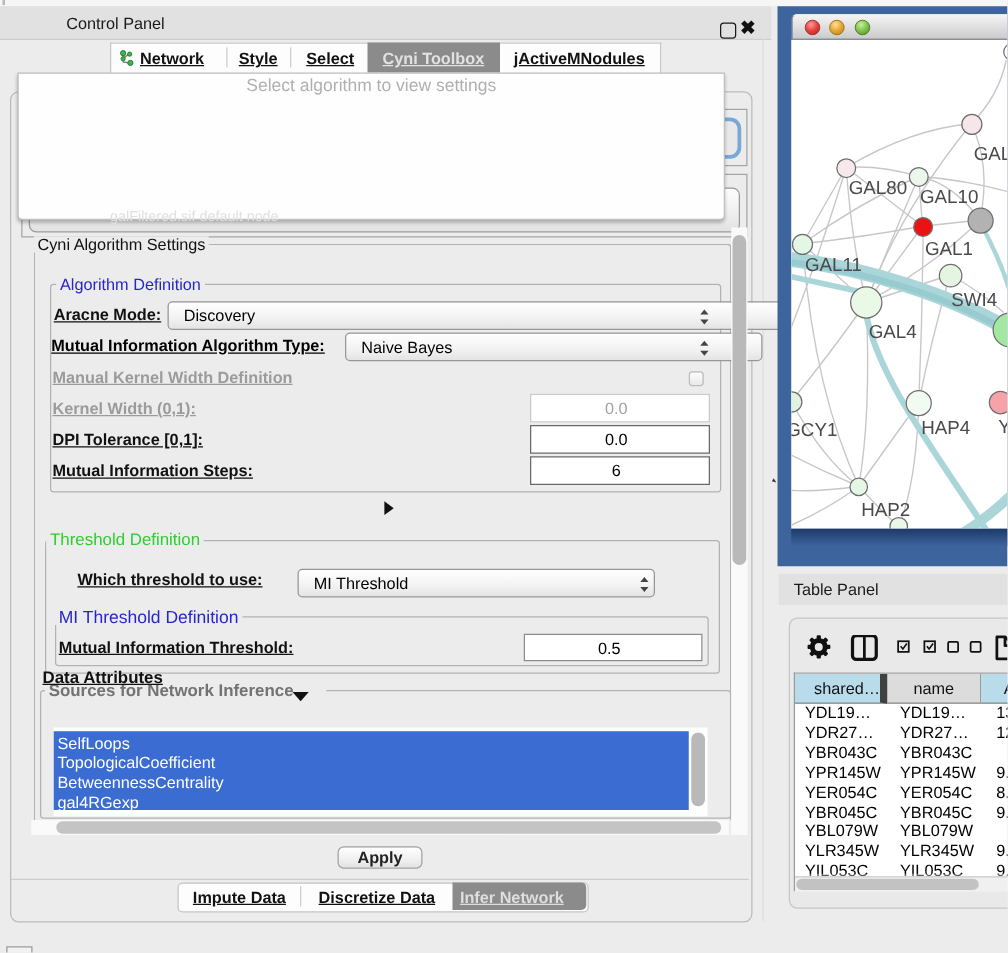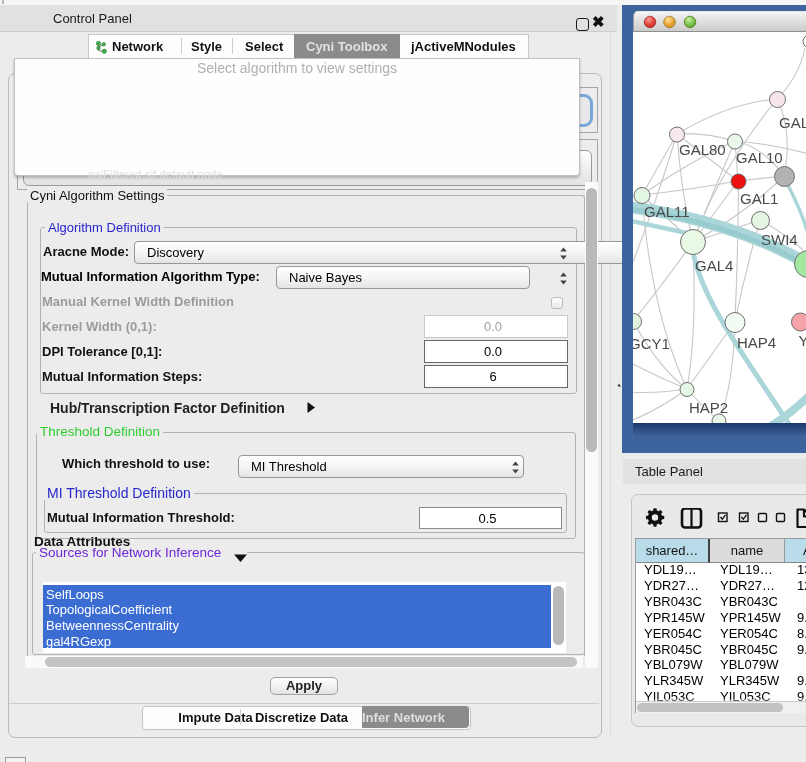--- a/index.html
+++ b/index.html
@@ -1,20 +1,20 @@
 <!DOCTYPE html>
 <html><head>
 <meta charset="utf-8">
 <style>
   html,body{margin:0;padding:0;}
   body{width:806px;height:762px;overflow:hidden;background:#ececec;
        font-family:"Liberation Sans",sans-serif;}
   #root{position:relative;width:806px;height:762px;overflow:hidden;}
   .abs{position:absolute;}
-  .b{font-weight:bold;}
+  .b{font-weight:bold;text-decoration:underline;}
   .grp{position:absolute;border:1px solid #b2b2b2;border-radius:3px;}
   .gl{position:absolute;background:#ececec;padding:0 3px;font-size:13px;line-height:13px;white-space:nowrap;}
   .fld{position:absolute;background:#fff;font-size:13px;text-align:center;box-sizing:border-box;}
   .combo{position:absolute;border:1px solid #979797;border-radius:4px;
          background:linear-gradient(#ffffff,#f2f2f2 60%,#e4e4e4);box-sizing:border-box;
          font-size:13px;color:#000;}
   .combo .tx{position:absolute;left:12px;top:2.5px;}
   .spin{position:absolute;width:9px;color:#444;}
   .spin svg{display:block;}
 </style>
@@ -73,21 +73,21 @@
     <span class="tx">Discovery</span>
     <span class="spin" style="left:424px;top:4px;">
         <svg width="9" height="15" viewBox="0 0 9 15">
           <path d="M1.2 5.5 L4.5 1.5 L7.8 5.5 Z" fill="#444"></path>
           <path d="M1.2 9.5 L4.5 13.5 L7.8 9.5 Z" fill="#444"></path>
         </svg>
       </span>
   </div>
 
   <div class="abs b" style="left:41px;top:269px;font-size:13px;color:#000000;">Mutual Information Algorithm Type:</div>
-  <div class="combo" style="left:276px;top:266px;width:254px;height:23px;">
+  <div class="combo" style="left:276px;top:266px;width:334px;height:23px;">
     <span class="tx">Naive Bayes</span>
     <span class="spin" style="left:282px;top:4px;">
         <svg width="9" height="15" viewBox="0 0 9 15">
           <path d="M1.2 5.5 L4.5 1.5 L7.8 5.5 Z" fill="#444"></path>
           <path d="M1.2 9.5 L4.5 13.5 L7.8 9.5 Z" fill="#444"></path>
         </svg>
       </span>
   </div>
 
   <div class="abs b" style="left:42px;top:294px;font-size:13px;color:#9b9b9b;">Manual Kernel Width Definition</div>
@@ -95,21 +95,20 @@
 
   <div class="abs b" style="left:42px;top:319px;font-size:13px;color:#9b9b9b;">Kernel Width (0,1):</div>
   <div class="fld" style="left:424px;top:315px;width:144px;height:23px;border:1px solid #c9c9c9;color:#a2a2a2;padding:3px 6px 0 0;">0.0</div>
 
   <div class="abs b" style="left:42px;top:344px;font-size:13px;color:#111;">DPI Tolerance [0,1]:</div>
   <div class="fld" style="left:424px;top:340px;width:144px;height:23px;border:1px solid #686868;color:#000;padding:3px 6px 0 0;">0.0</div>
 
   <div class="abs b" style="left:42px;top:369px;font-size:13px;color:#111;">Mutual Information Steps:</div>
   <div class="fld" style="left:424px;top:365px;width:144px;height:23px;border:1px solid #686868;color:#000;padding:3px 6px 0 0;">6</div>
 
-  <div class="abs b" style="left:50px;top:400px;font-size:14px;color:#222;">Hub/Transcription Factor Definition</div>
   <div class="abs" style="left:306px;top:400px;"><svg width="10" height="13" viewBox="0 0 10 13">
         <path d="M1.5 1 L9 6.5 L1.5 12 Z" fill="#111"></path>
       </svg></div>
 
   <div class="grp" style="left:36px;top:432px;width:538px;height:105px;"></div>
   <div class="gl" style="left:37px;top:425px;color:#30cc30;font-size:13.5px;">Threshold Definition</div>
 
   <div class="abs b" style="left:30px;top:456px;width:180px;text-align:right;font-size:13px;color:#111;">Which threshold to use:</div>
   <div class="combo" style="left:238px;top:455px;width:286px;height:23px;">
     <span class="tx">MI Threshold</span>
@@ -121,21 +120,21 @@
       </span>
   </div>
 
   <div class="grp" style="left:44px;top:493px;width:521px;height:38px;"></div>
   <div class="gl" style="left:44px;top:487px;color:#2726cc;font-size:14px;">MI Threshold Definition</div>
 
   <div class="abs b" style="left:47px;top:510px;font-size:13px;color:#111;">Mutual Information Threshold:</div>
   <div class="fld" style="left:419px;top:507px;width:143px;height:22px;border:1px solid #8a8a8a;color:#000;padding:3px 6px 0 0;">0.5</div>
 
   <div class="grp" style="left:32px;top:552px;width:551px;height:101px;border-radius:3px;"></div>
-  <div class="gl" style="left:36px;top:546px;color:#6d28d9;font-size:13.5px;padding-right:26px;">Sources for Network Inference</div>
+  <div class="gl" style="left:36px;top:546px;color:#737373;font-size:13.5px;padding-right:26px;font-weight:bold;">Sources for Network Inference</div>
   <div class="abs" style="left:233px;top:549px;"><svg width="15" height="10" viewBox="0 0 15 10">
         <path d="M1 1.5 L14 1.5 L7.5 9 Z" fill="#111"></path>
       </svg></div>
 
   <div class="abs b" style="left:34px;top:534px;font-size:13.5px;color:#111;">Data Attributes</div>
 
   <div class="abs" style="left:43px;top:582px;width:523px;height:71px;background:#ffffff;"></div>
   <div class="abs" style="left:43px;top:585px;width:508px;height:63px;background:#3a6cd2;"></div>
   <div class="abs" style="left:46px;top:586.5px;font-size:13px;color:#ffffff;line-height:15.7px;">SelfLoops<br>TopologicalCoefficient<br>BetweennessCentrality<br>gal4RGexp</div>
 
@@ -151,24 +150,24 @@
     <div class="abs" style="left:0;top:1px;width:100%;text-align:center;font-size:14px;color:#b0b0b0;">Select algorithm to view settings</div>
     <div class="abs" style="left:73px;top:109px;font-size:11.5px;color:#e0e0e0;">galFiltered.sif default node</div>
   </div>
 
   <div class="abs" style="left:270px;top:677px;width:68px;height:17.5px;box-sizing:border-box;border:1px solid #a2a2a2;border-radius:5px;background:linear-gradient(#ffffff,#ededed 70%,#e2e2e2);text-align:center;font-size:13px;font-weight:bold;color:#222;line-height:16px;">Apply</div>
 
   <div class="abs" style="left:9px;top:703px;width:590px;height:1px;background:#cccccc;"></div>
 
   <div class="abs" style="left:142px;top:706px;width:327px;height:22px;background:#fdfdfd;border:1px solid #c4c4c4;border-radius:4px;"></div>
   <div class="abs" style="left:362px;top:706px;width:107px;height:22px;background:#8b8b8b;border-radius:0 4px 4px 0;"></div>
-  <div class="abs b" style="left:142px;top:710px;width:99px;text-align:center;font-size:13px;color:#111;margin-left:24px;">Impute Data</div>
+  <div class="abs b" style="left:142px;top:710px;width:99px;text-align:center;font-size:13px;color:#111;">Impute Data</div>
   <div class="abs" style="left:240px;top:709px;width:1px;height:16px;background:#cccccc;"></div>
   <div class="abs b" style="left:241px;top:710px;width:121px;text-align:center;font-size:13px;color:#111;">Discretize Data</div>
-  <div class="abs b" style="left:362px;top:710px;width:89px;text-align:left;font-size:13px;color:#dedede;">Infer Network</div>
+  <div class="abs b" style="left:362px;top:710px;width:89px;text-align:right;font-size:13px;color:#dedede;">Infer Network</div>
 
   <div class="abs" style="left:5px;top:757px;width:19px;height:10px;border:1px solid #9a9a9a;background:#f2f2f2;"></div>
 
   <div class="abs" style="left:617px;top:374px;"><svg width="5" height="5" viewBox="0 0 5 5">
         <path d="M0.5 3 L2 0.5 L4 4 Z" fill="#333"></path>
       </svg></div>
 
   <div class="abs" style="left:622px;top:5px;width:184px;height:448px;background:#3e649e;"></div>
 
   <div class="abs" style="left:633px;top:11px;width:173px;height:21px;background:linear-gradient(#f4f4f4,#cbcbcb);border-top:1px solid #e8e8e8;border-bottom:1px solid #8e8e8e;border-left:1px solid #9a9a9a;border-radius:5px 0 0 0;box-sizing:border-box;">
@@ -318,21 +317,21 @@
         <rect x="130.5" y="5.5" width="8" height="8" rx="1"></rect>
       </g>
 
       <g stroke="#111" fill="none" stroke-width="2.2">
         <path d="M151.5 1.5 L158 1.5 L165.5 8.5 L165.5 19 L151.5 19 Z M158 1.5 L158 8.5 L165.5 8.5" stroke-linejoin="round"></path>
       </g>
     </svg>
   </div>
 
   <div class="abs" style="left:635px;top:538px;width:171px;height:174px;background:#ffffff;border-top:1px solid #9a9a9a;border-left:1px solid #9a9a9a;overflow:hidden;">
-    <div class="abs" style="left:0;top:0;width:74px;height:24px;background:#b9dcea;border-right:2px solid #404040;border-bottom:1px solid #888888;box-sizing:border-box;text-align:center;font-size:13px;color:#111;padding-top:4px;">shared…</div>
+    <div class="abs" style="left:0;top:0;width:74px;height:24px;background:#b9dcea;border-right:6px solid #404040;border-bottom:1px solid #888888;box-sizing:border-box;text-align:right;font-size:13px;color:#111;padding-top:4px;">shared…</div>
     <div class="abs" style="left:74px;top:0;width:75px;height:24px;background:#dcdcdc;border-right:1px solid #9a9a9a;border-bottom:1px solid #888888;box-sizing:border-box;text-align:center;font-size:13px;color:#111;padding-top:4px;">name</div>
     <div class="abs" style="left:149px;top:0;width:40px;height:24px;background:#b9dcea;border-bottom:1px solid #888888;box-sizing:border-box;font-size:13px;color:#111;padding-top:4px;padding-left:18px;">A</div>
     <div class="abs" style="left:8px;top:23px;font-size:13px;color:#000;line-height:15.9px;">YDL19…<br>YDR27…<br>YBR043C<br>YPR145W<br>YER054C<br>YBR045C<br>YBL079W<br>YLR345W<br>YIL053C</div>
     <div class="abs" style="left:84px;top:23px;font-size:13px;color:#000;line-height:15.9px;">YDL19…<br>YDR27…<br>YBR043C<br>YPR145W<br>YER054C<br>YBR045C<br>YBL079W<br>YLR345W<br>YIL053C</div>
     <div class="abs" style="left:161px;top:23px;font-size:13px;color:#000;line-height:15.9px;">13<br>12<br>&nbsp;<br>9.<br>8.<br>9.<br>&nbsp;<br>9.<br>9.</div>
 
     <div class="abs" style="left:0;top:160px;width:171px;height:14px;background:#ffffff;opacity:0.35;"></div>
 
     <div class="abs" style="left:0;top:162px;width:171px;height:12px;background:#f0f0f0;border-top:1px solid #cccccc;"></div>
     <div class="abs" style="left:1px;top:164px;width:146px;height:9px;background:#c2c2c2;border-radius:5px;"></div>

